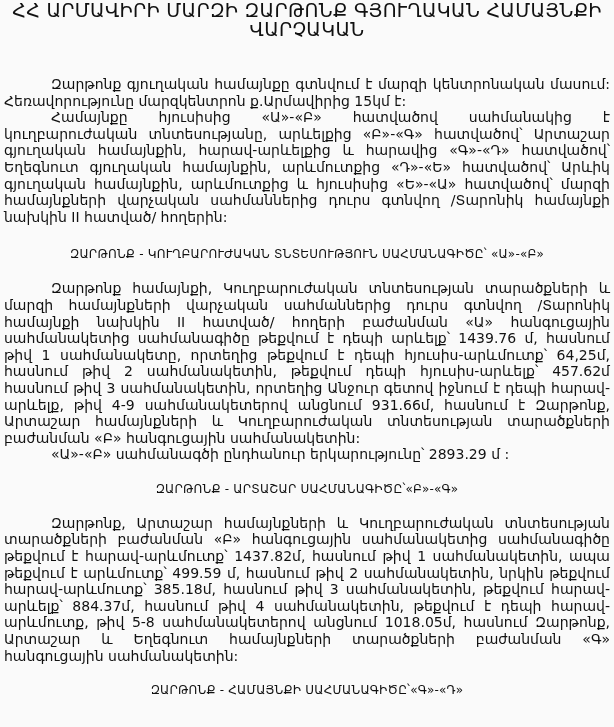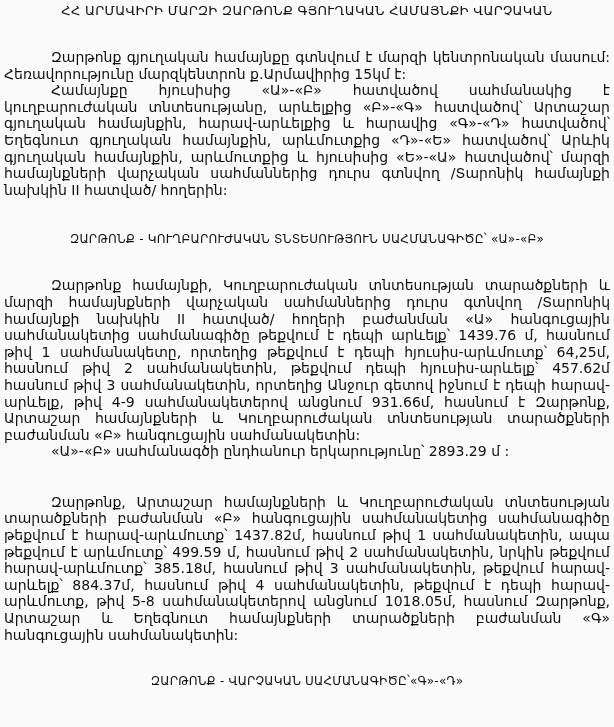--- a/index.html
+++ b/index.html
@@ -3,26 +3,26 @@
 <meta charset="utf-8">
 <style>
   html, body { margin: 0; padding: 0; background: #fafafa; }
   body {
     width: 614px; height: 727px; overflow: hidden;
     font-family: "DejaVu Sans", sans-serif;
     color: #111;
   }
   .page { position: relative; width: 614px; height: 727px; padding: 0 4px; box-sizing: border-box; }
   .title {
-    text-align: center; font-size: 13px; line-height: 19px; letter-spacing: 0.3px;
-    margin: 1px 0 0 0; font-weight: normal;
+    text-align: center; font-size: 19px; line-height: 19px; letter-spacing: 0.3px;
+    margin: 1px 0 8px 0; font-weight: normal;
   }
   .section-heading {
     text-align: center; font-size: 12px; line-height: 18px; letter-spacing: 0.2px;
-    margin: 12px; font-weight: normal;
+    margin: 0; font-weight: normal;
   }
   p {
     margin: 0; font-size: 14px; line-height: 16.6px; text-align: justify;
     text-align-last: left;
   }
   .indent { text-indent: 47px; }
   .summary { padding-left: 47px; text-align: center; }
   .gap-title { height: 29px; }
   .gap-s { height: 17px; }
   .gap-m { height: 20px; }
@@ -40,19 +40,20 @@
   <p class="indent">Զարթոնք գյուղական համայնքը գտնվում է մարզի կենտրոնական մասում: Հեռավորությունը մարզկենտրոն ք.Արմավիրից 15կմ է:</p>
   <p class="indent">Համայնքը հյուսիսից «Ա»-«Բ» հատվածով սահմանակից է կուղբարուժական տնտեսությանը, արևելքից «Բ»-«Գ» հատվածով՝ Արտաշար գյուղական համայնքին, հարավ-արևելքից և հարավից «Գ»-«Դ» հատվածով՝ Եղեգնուտ գյուղական համայնքին, արևմուտքից «Դ»-«Ե» հատվածով՝ Արևիկ գյուղական համայնքին, արևմուտքից և հյուսիսից «Ե»-«Ա» հատվածով՝ մարզի համայնքների վարչական սահմաններից դուրս գտնվող /Տարոնիկ համայնքի նախկին II հատված/ հողերին:</p>
 
   <div class="gap-m"></div>
   <h2 class="section-heading">ԶԱՐԹՈՆՔ - ԿՈՒՂԲԱՐՈՒԺԱԿԱՆ ՏՆՏԵՍՈՒԹՅՈՒՆ  ՍԱՀՄԱՆԱԳԻԾԸ՝ «Ա»-«Բ»</h2>
   <div class="gap-s"></div>
   <p class="indent">Զարթոնք համայնքի, Կուղբարուժական տնտեսության տարածքների և մարզի համայնքների վարչական սահմաններից դուրս գտնվող /Տարոնիկ համայնքի նախկին II հատված/ հողերի բաժանման «Ա» հանգուցային սահմանակետից սահմանագիծը թեքվում է դեպի արևելք՝ 1439.76 մ, հասնում թիվ 1 սահմանակետը, որտեղից թեքվում է դեպի հյուսիս-արևմուտք՝ 64,25մ, հասնում թիվ 2 սահմանակետին, թեքվում դեպի հյուսիս-արևելք՝ 457.62մ հասնում թիվ 3 սահմանակետին, որտեղից Անջուր գետով իջնում է դեպի հարավ-արևելք, թիվ 4-9 սահմանակետերով անցնում 931.66մ, հասնում է Զարթոնք, Արտաշար համայնքների և Կուղբարուժական տնտեսության  տարածքների բաժանման «Բ» հանգուցային սահմանակետին:</p>
   <p class="summary">«Ա»-«Բ» սահմանագծի ընդհանուր երկարությունը՝ 2893.29 մ :</p>
 
   <div class="gap-s"></div>
+  <h2 class="section-heading">ԶԱՐԹՈՆՔ - ԱՐՏԱՇԱՐ  ՍԱՀՄԱՆԱԳԻԾԸ՝«Բ»-«Գ»</h2>
   <div class="gap-s"></div>
   <p class="indent">Զարթոնք, Արտաշար համայնքների և Կուղբարուժական տնտեսության տարածքների բաժանման «Բ» հանգուցային սահմանակետից սահմանագիծը թեքվում է հարավ-արևմուտք՝ 1437.82մ, հասնում թիվ 1 սահմանակետին, ապա թեքվում է արևմուտք՝ 499.59 մ, հասնում թիվ 2 սահմանակետին, նրկին թեքվում հարավ-արևմուտք՝ 385.18մ, հասնում թիվ 3 սահմանակետին, թեքվում հարավ-արևելք՝ 884.37մ, հասնում թիվ 4 սահմանակետին, թեքվում է դեպի հարավ-արևմուտք, թիվ 5-8 սահմանակետերով անցնում 1018.05մ, հասնում Զարթոնք, Արտաշար և Եղեգնուտ  համայնքների տարածքների բաժանման «Գ» հանգուցային սահմանակետին:</p>
 
   <div class="gap-s"></div>
-  <h2 class="section-heading">ԶԱՐԹՈՆՔ - ՎԱՐՉԱԿԱՆ  ՍԱՀՄԱՆԱԳԻԾԸ՝«Գ»-«Դ»</h2>
+  <h2 class="section-heading">ԶԱՐԹՈՆՔ - ՀԱՄԱՅՆՔԻ  ՍԱՀՄԱՆԱԳԻԾԸ՝«Գ»-«Դ»</h2>
   <div class="gap-s"></div>
 </div>
 
 </body></html>

